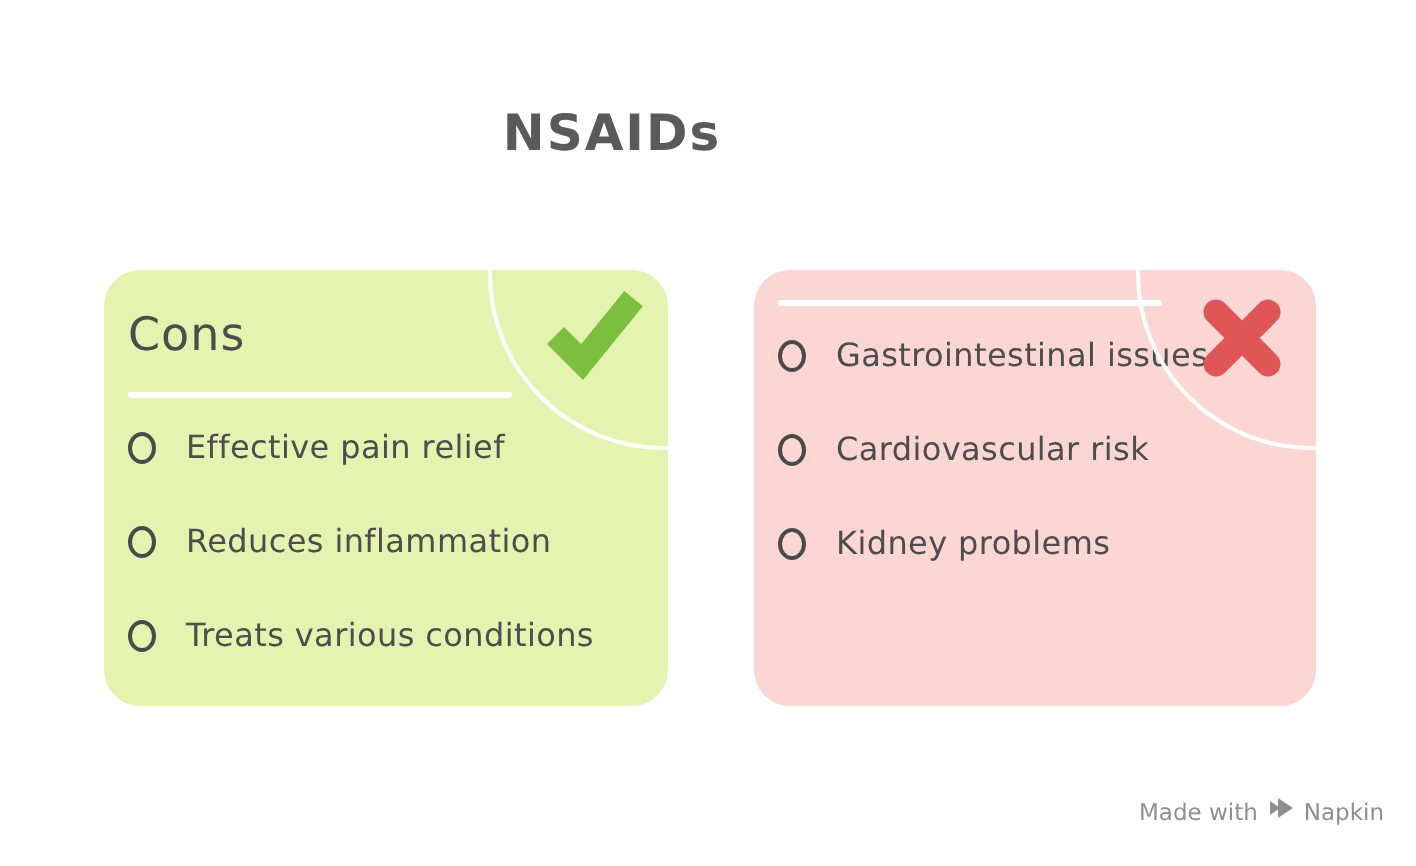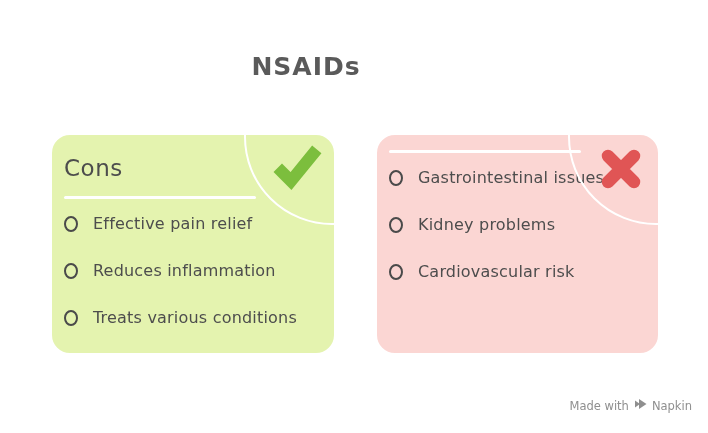--- a/index.html
+++ b/index.html
@@ -140,25 +140,25 @@
       </svg>
     </div>
     <div class="divider"></div>
     <ul class="item-list">
       <li>
         <span class="bullet"></span>
         <span class="item-label">Gastrointestinal issues</span>
       </li>
       <li>
         <span class="bullet"></span>
-        <span class="item-label">Kidney problems</span>
+        <span class="item-label">Cardiovascular risk</span>
       </li>
       <li>
         <span class="bullet"></span>
-        <span class="item-label">Cardiovascular risk</span>
+        <span class="item-label">Kidney problems</span>
       </li>
     </ul>
   </section>
 
   <div class="watermark">
     <span>Made with</span>
     <span class="napkin-logo">
       <svg width="13" height="12" viewBox="0 0 13 12" aria-hidden="true">
         <path d="M1 2.5 L6 6 L1 9.5 Z" fill="currentColor"></path>
         <path d="M5 1 L12.5 6 L5 11 Z" fill="currentColor"></path>

